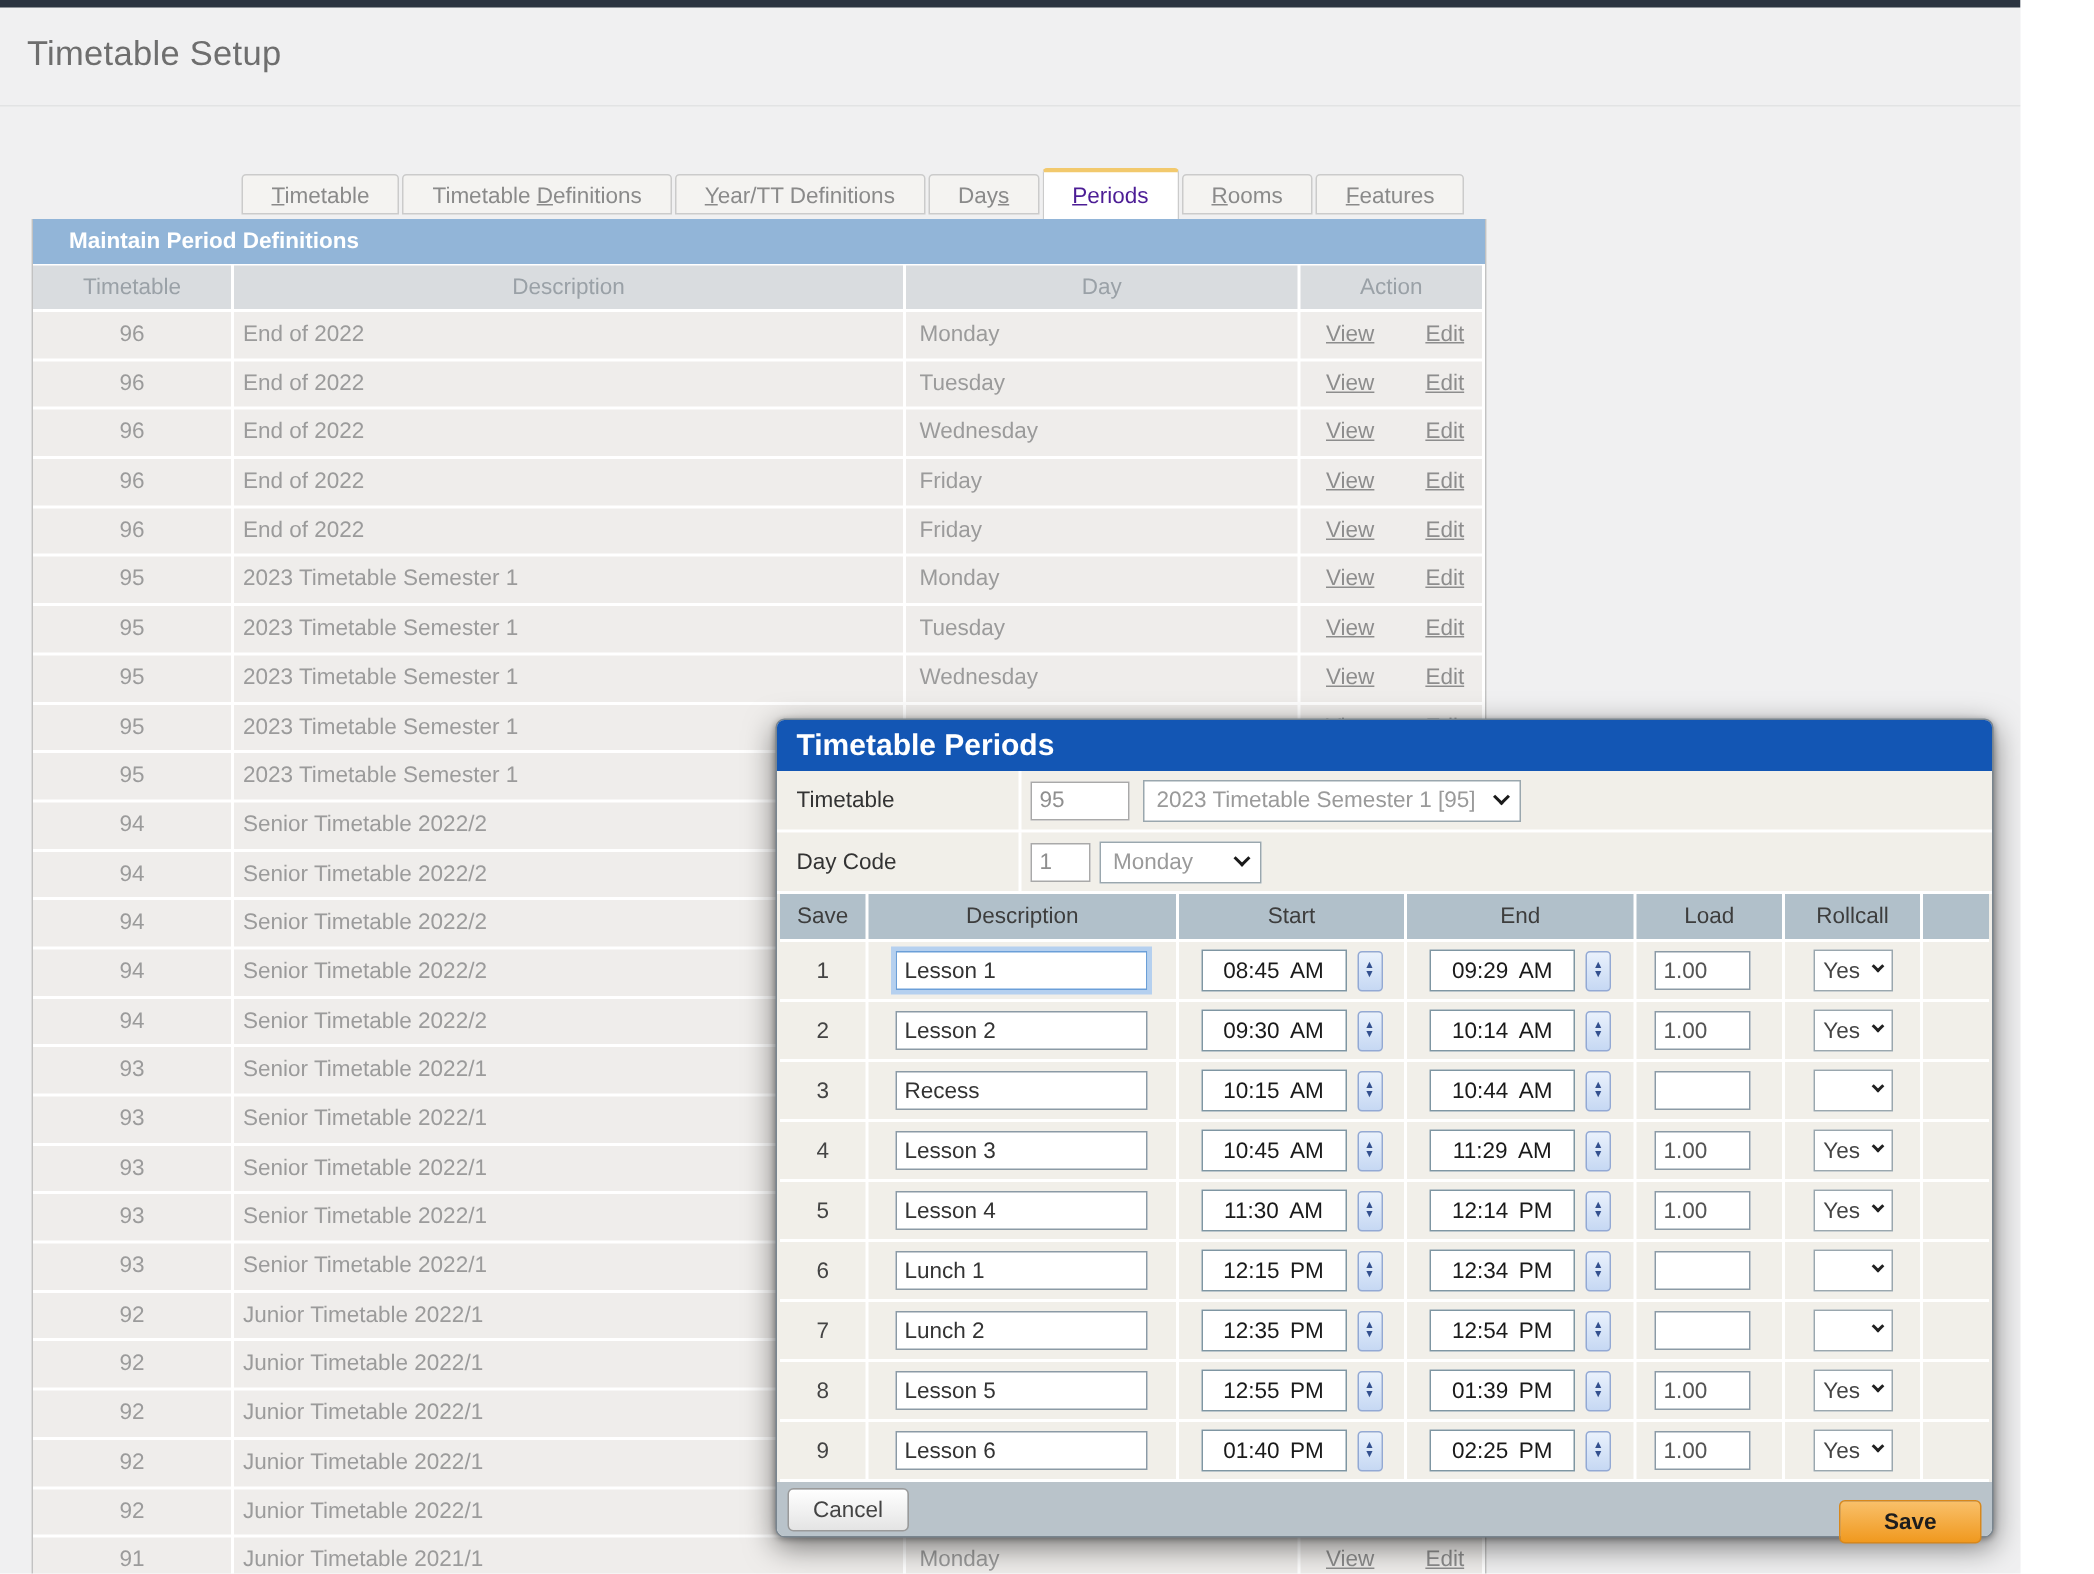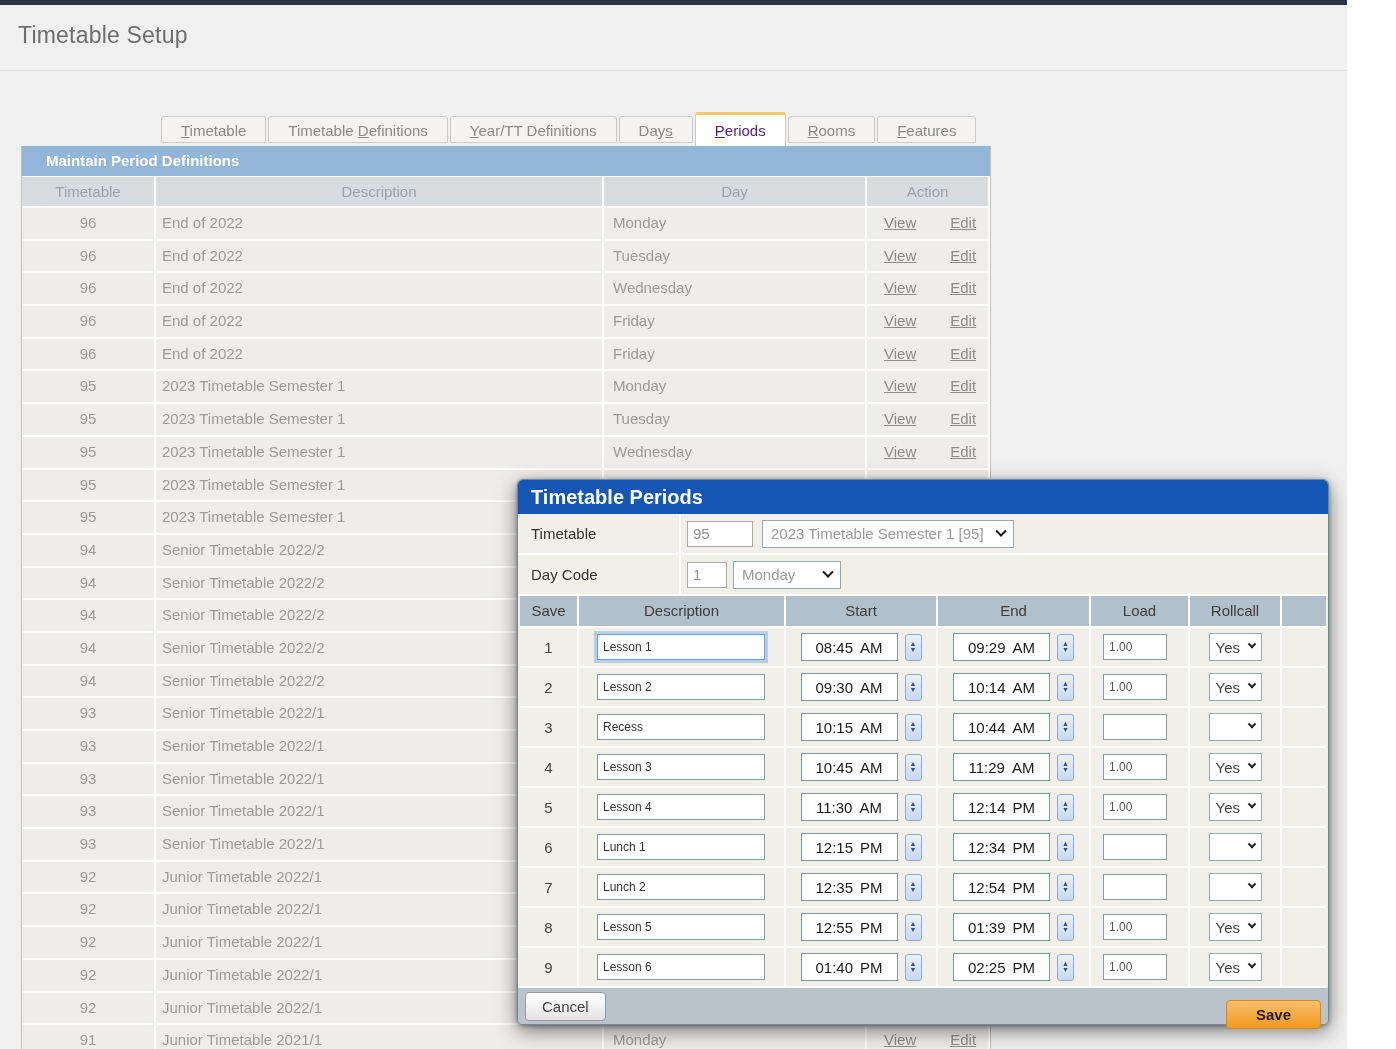--- a/index.html
+++ b/index.html
@@ -102,21 +102,21 @@
   }
   .dlg-grid > div { background:#f1efe9; }
   .dlg-head > div {
     height:30px; line-height:30px; background:#b1c0ca; color:#3d3d3d;
     font-size:15px; text-align:center;
   }
   .dlg-body-row > div { height:38px; display:flex; align-items:center; }
   .p-code { justify-content:center; font-size:15px; color:#444444; }
   .tin {
     height:26px; border:1px solid #8b9aa5; background:#fff;
-    font-family:"Liberation Sans",sans-serif; font-size:12px; color:#333; padding-left:5px;
+    font-family:"Liberation Sans",sans-serif; font-size:15px; color:#333; padding-left:5px;
   }
   .desc-in { margin-left:18px; width:168px; }
   .desc-in.focused { border:1px solid #6b9fd8; outline:3px solid #b5d0ef; }
   .p-time { justify-content:center; }
   .timebox {
     width:97px; height:28px; background:#ffffff; border:1px solid #7f96a2;
     display:flex; align-items:center; justify-content:center; gap:7px;
     font-size:15px; color:#1a1a1a; cursor:text;
   }
   .ampm { font-weight:normal; }

